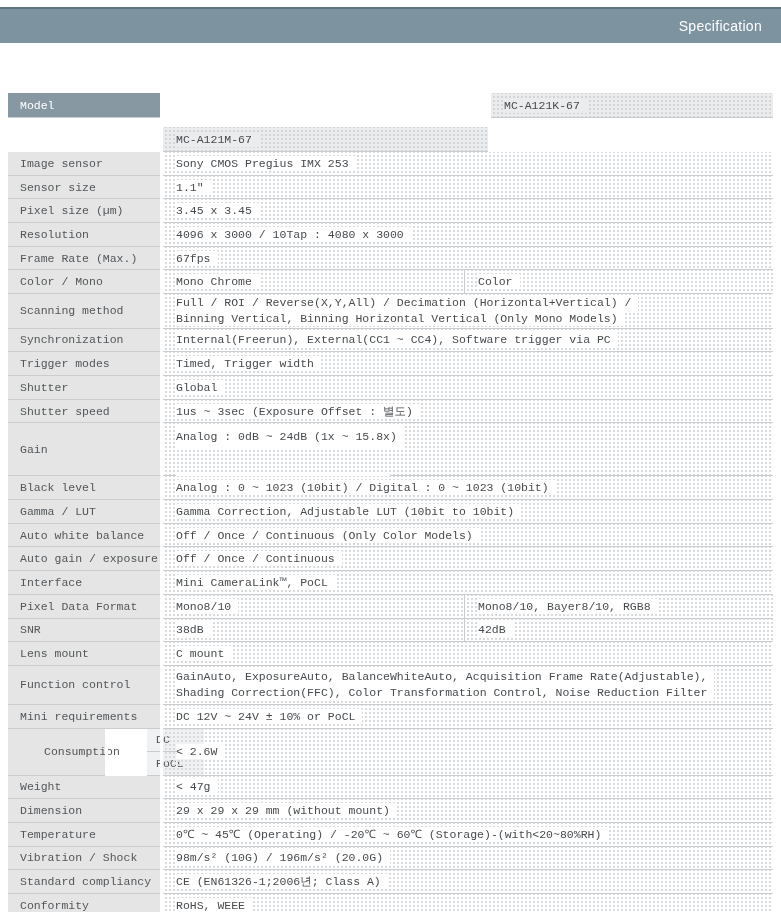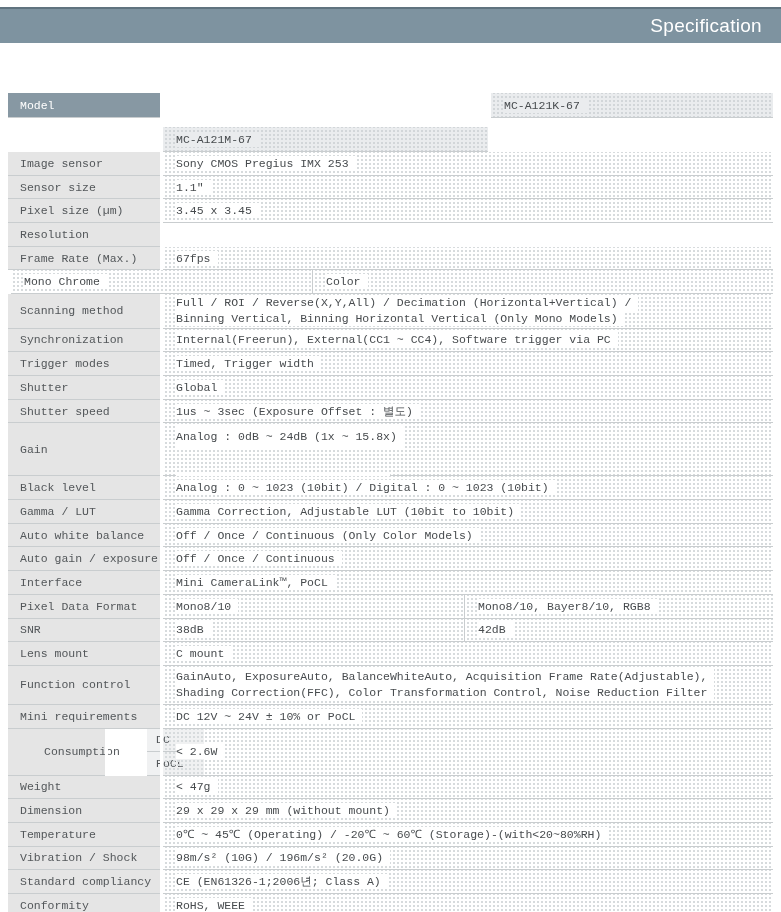--- a/index.html
+++ b/index.html
@@ -7,21 +7,21 @@
     width:781px;height:912px;background:#ffffff;position:relative;overflow:hidden;
     font-family:"Liberation Sans","DejaVu Sans",sans-serif;
     -webkit-font-smoothing:antialiased;
   }
   .header-bar{
     position:absolute;left:0;top:7px;width:781px;height:36px;
     background:#7e93a0;border-top:2px solid #60737f;box-sizing:border-box;
     display:flex;align-items:center;justify-content:flex-end;
   }
   .header-title{
-    color:#ffffff;font-size:19px;letter-spacing:0.3px;padding-right:19px;
+    color:#ffffff;font-size:14px;letter-spacing:0.3px;padding-right:19px;
   }
   .spec-table{
     position:absolute;left:8px;top:93px;width:765px;font-family:Liberation Mono, monospace;
   }
   .row{display:flex;}
   .cell{
     box-sizing:border-box;border-bottom:1px solid #c9cdcf;
     font-size:11.5px;color:#474b4e;
   }
   .label{
@@ -107,31 +107,37 @@
         <div class="gap"></div>
         <div class="cell val cfull">
           <span class="txt">3.45 x 3.45</span>
         </div>
       </div>
       <div class="row r-std">
         <div class="cell label">
           <span class="">Resolution</span>
         </div>
         <div class="gap"></div>
+        <div class="cell val cfull">
+          <span class="txt">4096 x 3000 / 10Tap : 4080 x 3000</span>
+        </div>
       </div>
       <div class="row r-std">
         <div class="cell label">
           <span class="">Frame Rate (Max.)</span>
         </div>
         <div class="gap"></div>
         <div class="cell val cfull">
           <span class="txt">67fps</span>
         </div>
       </div>
       <div class="row r-std">
+        <div class="cell label">
+          <span class="">Color / Mono</span>
+        </div>
         <div class="gap"></div>
         <div class="cell val c1 bordered">
           <span class="txt">Mono Chrome</span>
         </div>
         <div class="cell val c2">
           <span class="txt">Color</span>
         </div>
       </div>
       <div class="row r-lines">
         <div class="cell label">

